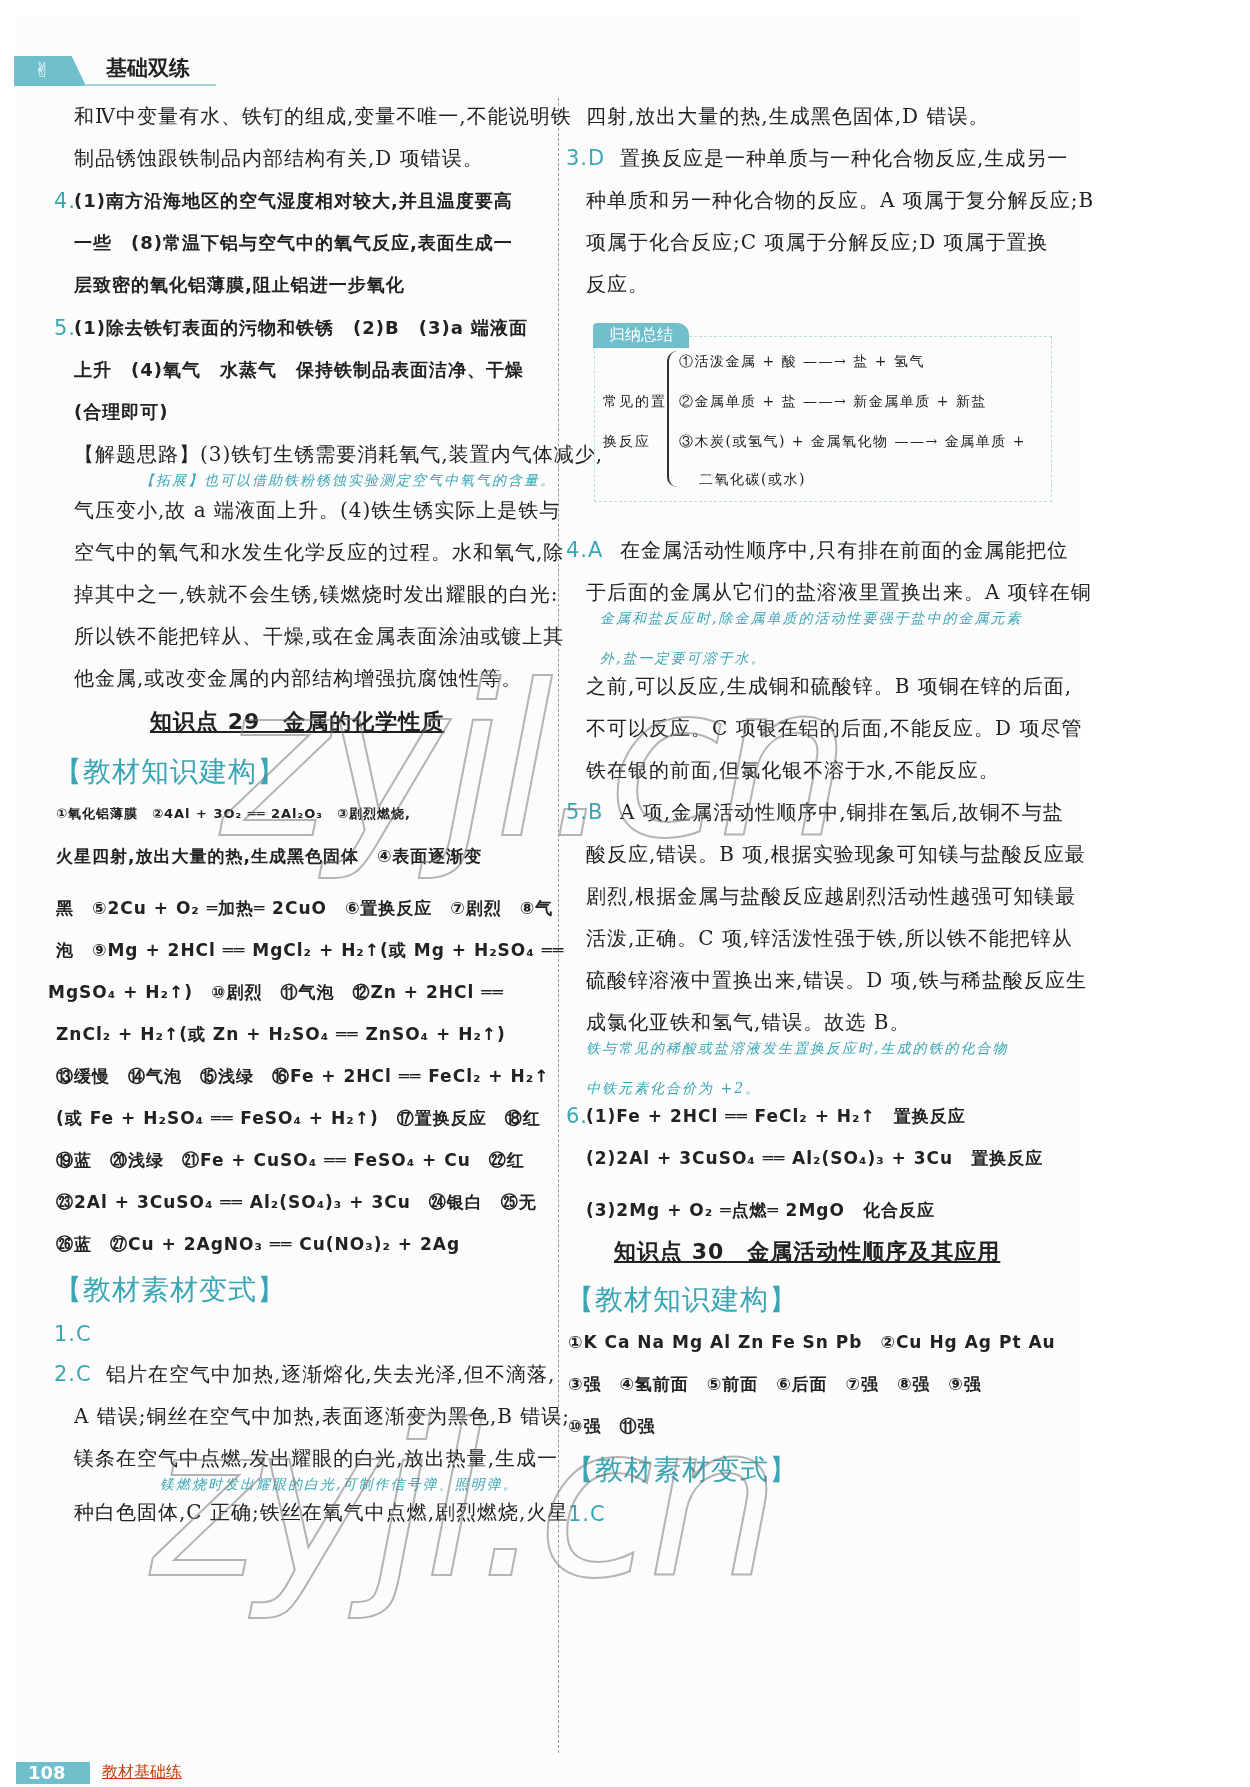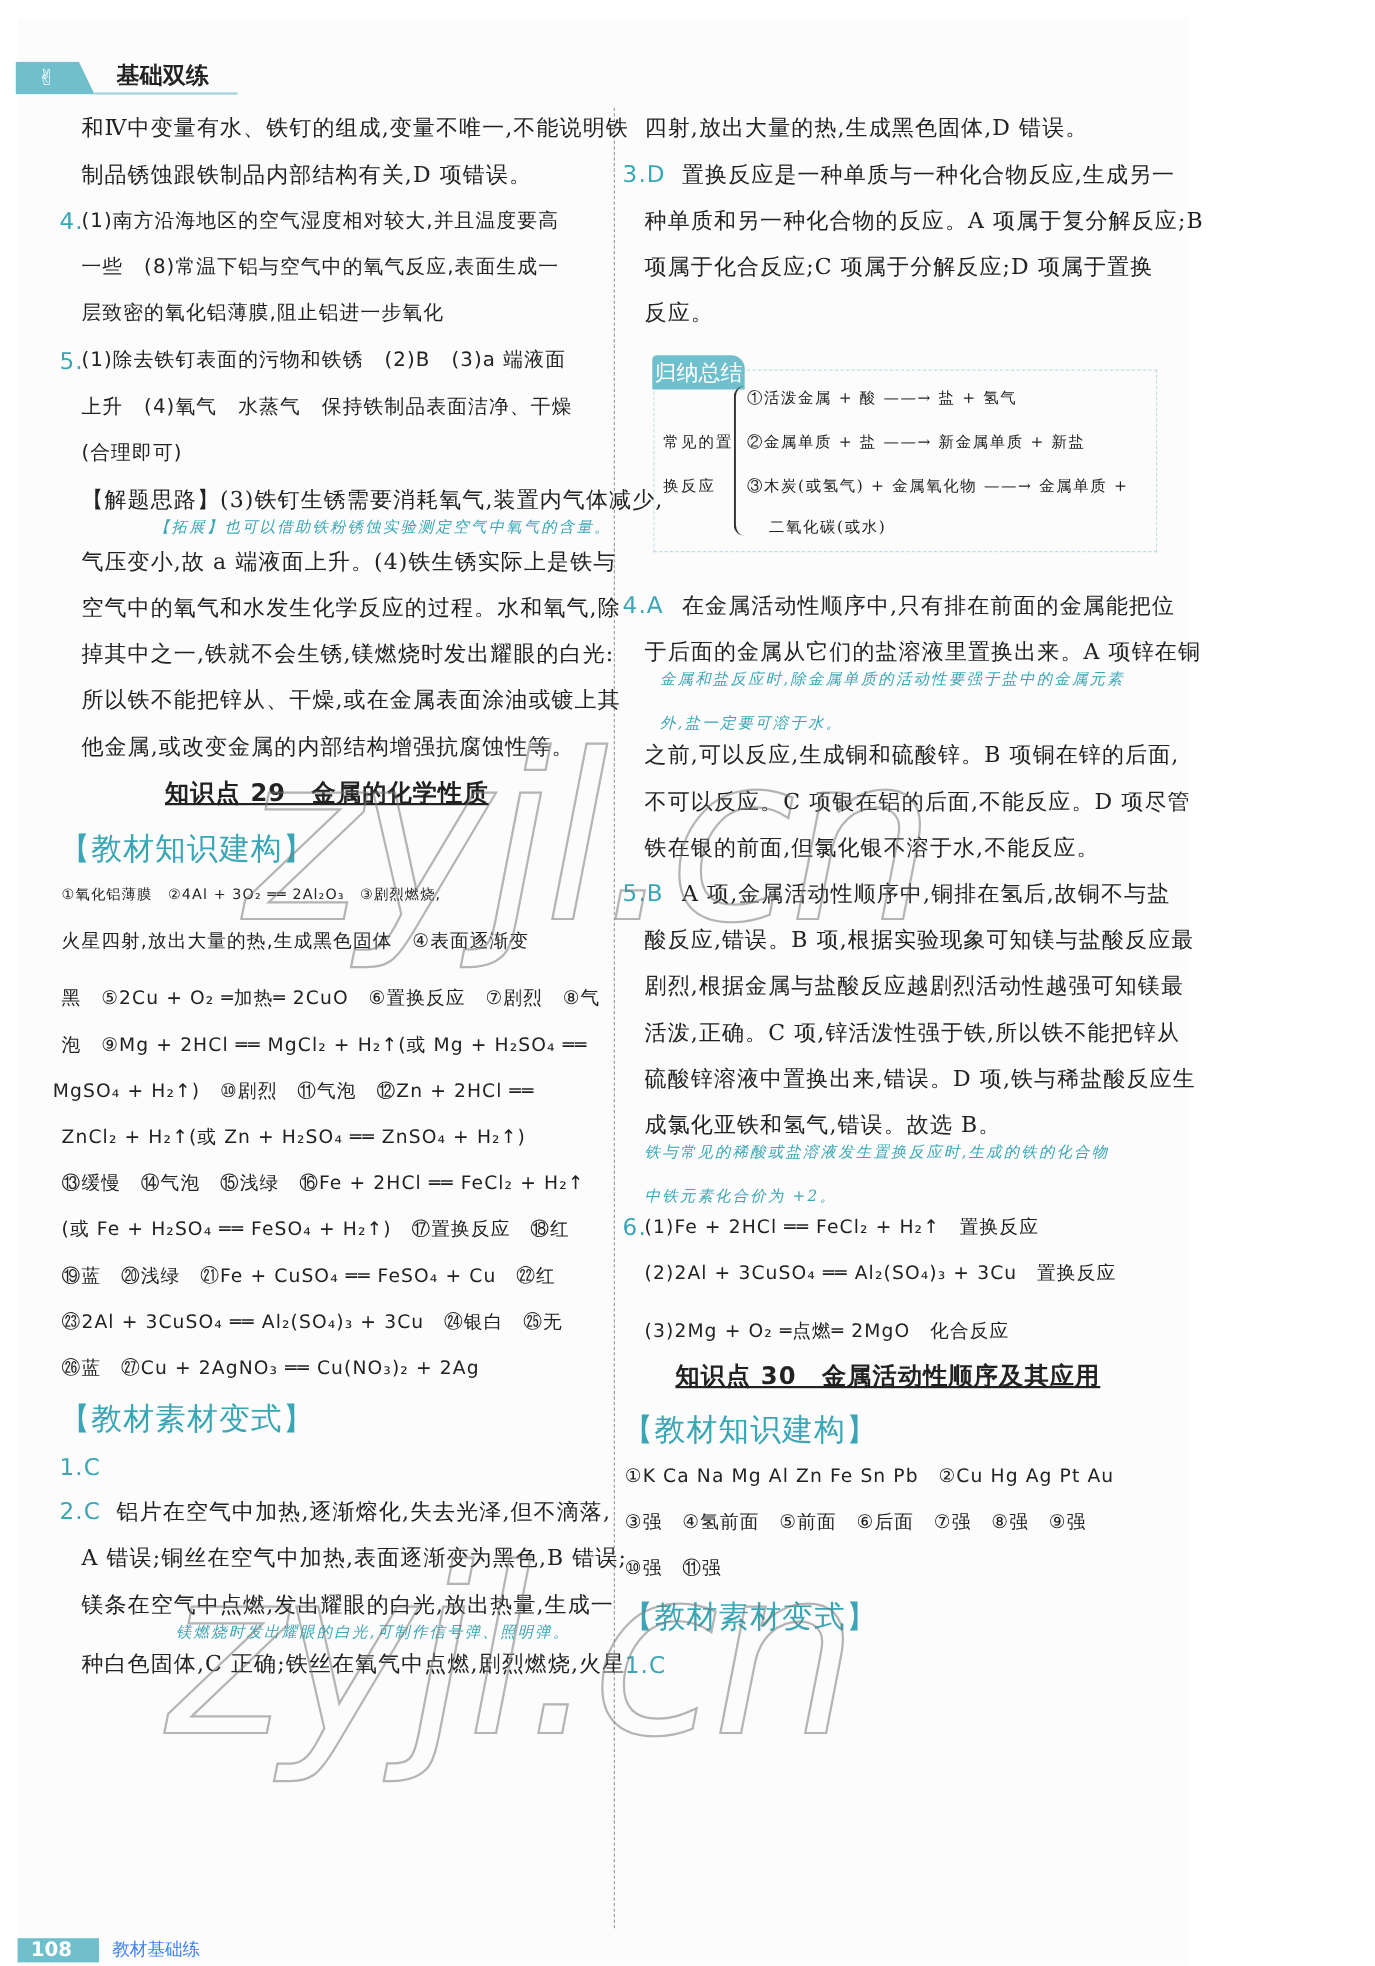--- a/index.html
+++ b/index.html
@@ -8,35 +8,35 @@
   .page { position:absolute; left:16px; top:16px; width:1064px; height:1771px; background:#fcfcfc; }
   .header { position:absolute; left:14px; top:44px; height:42px; width:210px; }
   .header .tab { position:absolute; left:0; top:12px; width:72px; height:30px; background:#6fc0cc;
                  clip-path: polygon(0 0, 80% 0, 100% 100%, 0 100%); }
   .header .hand { position:absolute; left:20px; top:14px; font-size:20px; color:#fff; font-family:"DejaVu Sans",sans-serif; }
   .header .title { position:absolute; left:92px; top:10px; font-size:21px; font-weight:bold;
                    font-family:"DejaVu Sans",sans-serif; color:#222; }
   .header .rule { position:absolute; left:72px; top:40px; width:130px; height:2px; background:#9fd3da; }
   .divider { position:absolute; left:558px; top:98px; width:0; height:1655px; border-left:1px dashed #999; }
   .line { position:absolute; white-space:nowrap; font-size:20px; letter-spacing:1px; line-height:28px; }
-  .bold { font-weight:normal; font-family:"DejaVu Sans","Liberation Sans",sans-serif; }
+  .bold { font-weight:bold; font-family:"DejaVu Sans","Liberation Sans",sans-serif; }
   .num { color:#3aa6b5; font-family:"DejaVu Sans",sans-serif; font-size:21px; }
   .sec { color:#3aa6b5; font-family:"DejaVu Sans",sans-serif; font-size:28px; }
   .kp { font-weight:bold; font-family:"DejaVu Sans",sans-serif; font-size:22px;text-decoration:underline; }
   .note { color:#3aa6b5; font-size:14px; font-style:italic; letter-spacing:2px; font-family:"DejaVu Serif",serif; }
   .summary { position:absolute; left:594px; top:336px; width:456px; height:164px; border:1px dashed #bcdfe4; }
-  .summary .badge { position:absolute; left:-2px; top:-14px; background:#6fc0cc; color:#fff; padding:2px 2px;
-                    font-family:"DejaVu Sans",sans-serif; font-size:20px; border-radius:4px 12px 0 0; }
+  .summary .badge { position:absolute; left:-2px; top:-14px; background:#6fc0cc; color:#fff; padding:2px 16px;
+                    font-family:"DejaVu Sans",sans-serif; font-size:16px; border-radius:4px 12px 0 0; }
   .summary .lbl { position:absolute; left:8px; font-size:14px; letter-spacing:2px; }
   .summary .brace { position:absolute; left:72px; top:14px; width:10px; height:136px; border-left:2px solid #333; border-radius:10px 0 0 10px; }
   .summary .it { position:absolute; left:84px; font-size:14px; letter-spacing:1.5px; white-space:nowrap; }
   .footer { position:absolute; left:16px; top:1762px; height:25px; width:300px; }
   .footer .pg { position:absolute; left:0; top:0; width:74px; height:22px; background:#6fc0cc; color:#fff;
                 font-family:"DejaVu Sans",sans-serif; font-weight:bold; font-size:18px; padding-left:12px; box-sizing:border-box; }
-  .footer .bk { position:absolute; left:86px; top:0; color:#3b82f6; font-family:"DejaVu Sans",sans-serif; font-size:16px; }
+  .footer .bk { position:absolute; left:86px; top:0; color:#c2410c; font-family:"DejaVu Sans",sans-serif; font-size:16px;text-decoration:underline; }
   .wm { position:absolute; left:220px; top:640px; font-family:"DejaVu Sans",sans-serif; font-size:210px; font-style:italic;
         color:transparent; -webkit-text-stroke:2px rgba(120,120,120,0.55); letter-spacing:-6px; pointer-events:none; }
   .wm2 { position:absolute; left:150px; top:1380px; font-family:"DejaVu Sans",sans-serif; font-size:210px; font-style:italic;
         color:transparent; -webkit-text-stroke:2px rgba(120,120,120,0.55); letter-spacing:-6px; pointer-events:none; }
 </style>
 </head>
 <body>
 
 <div class="page"></div>
 

